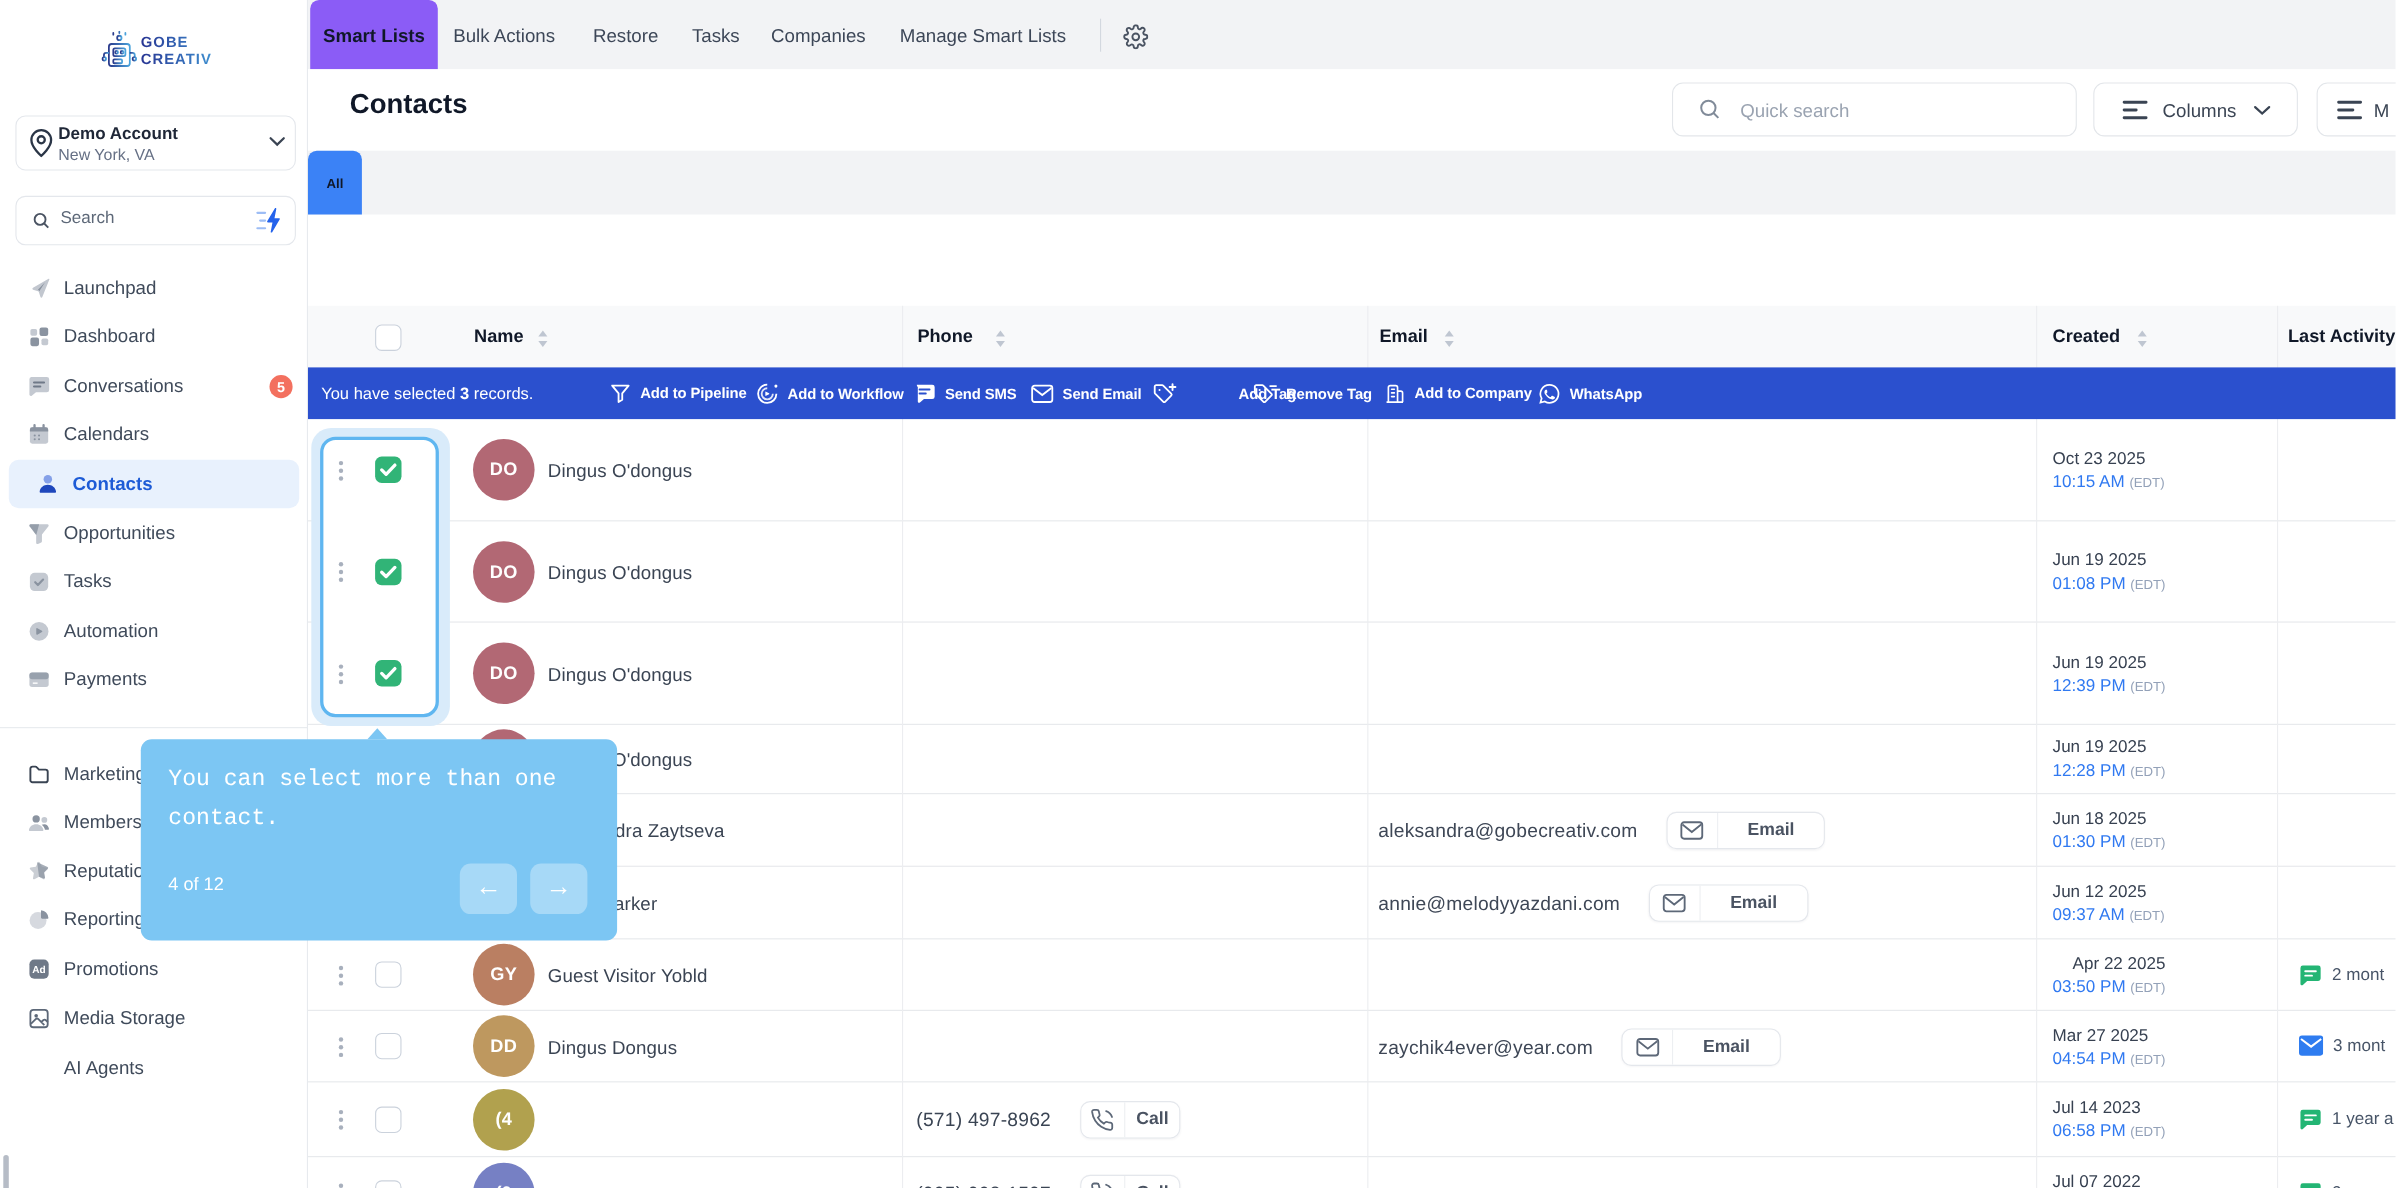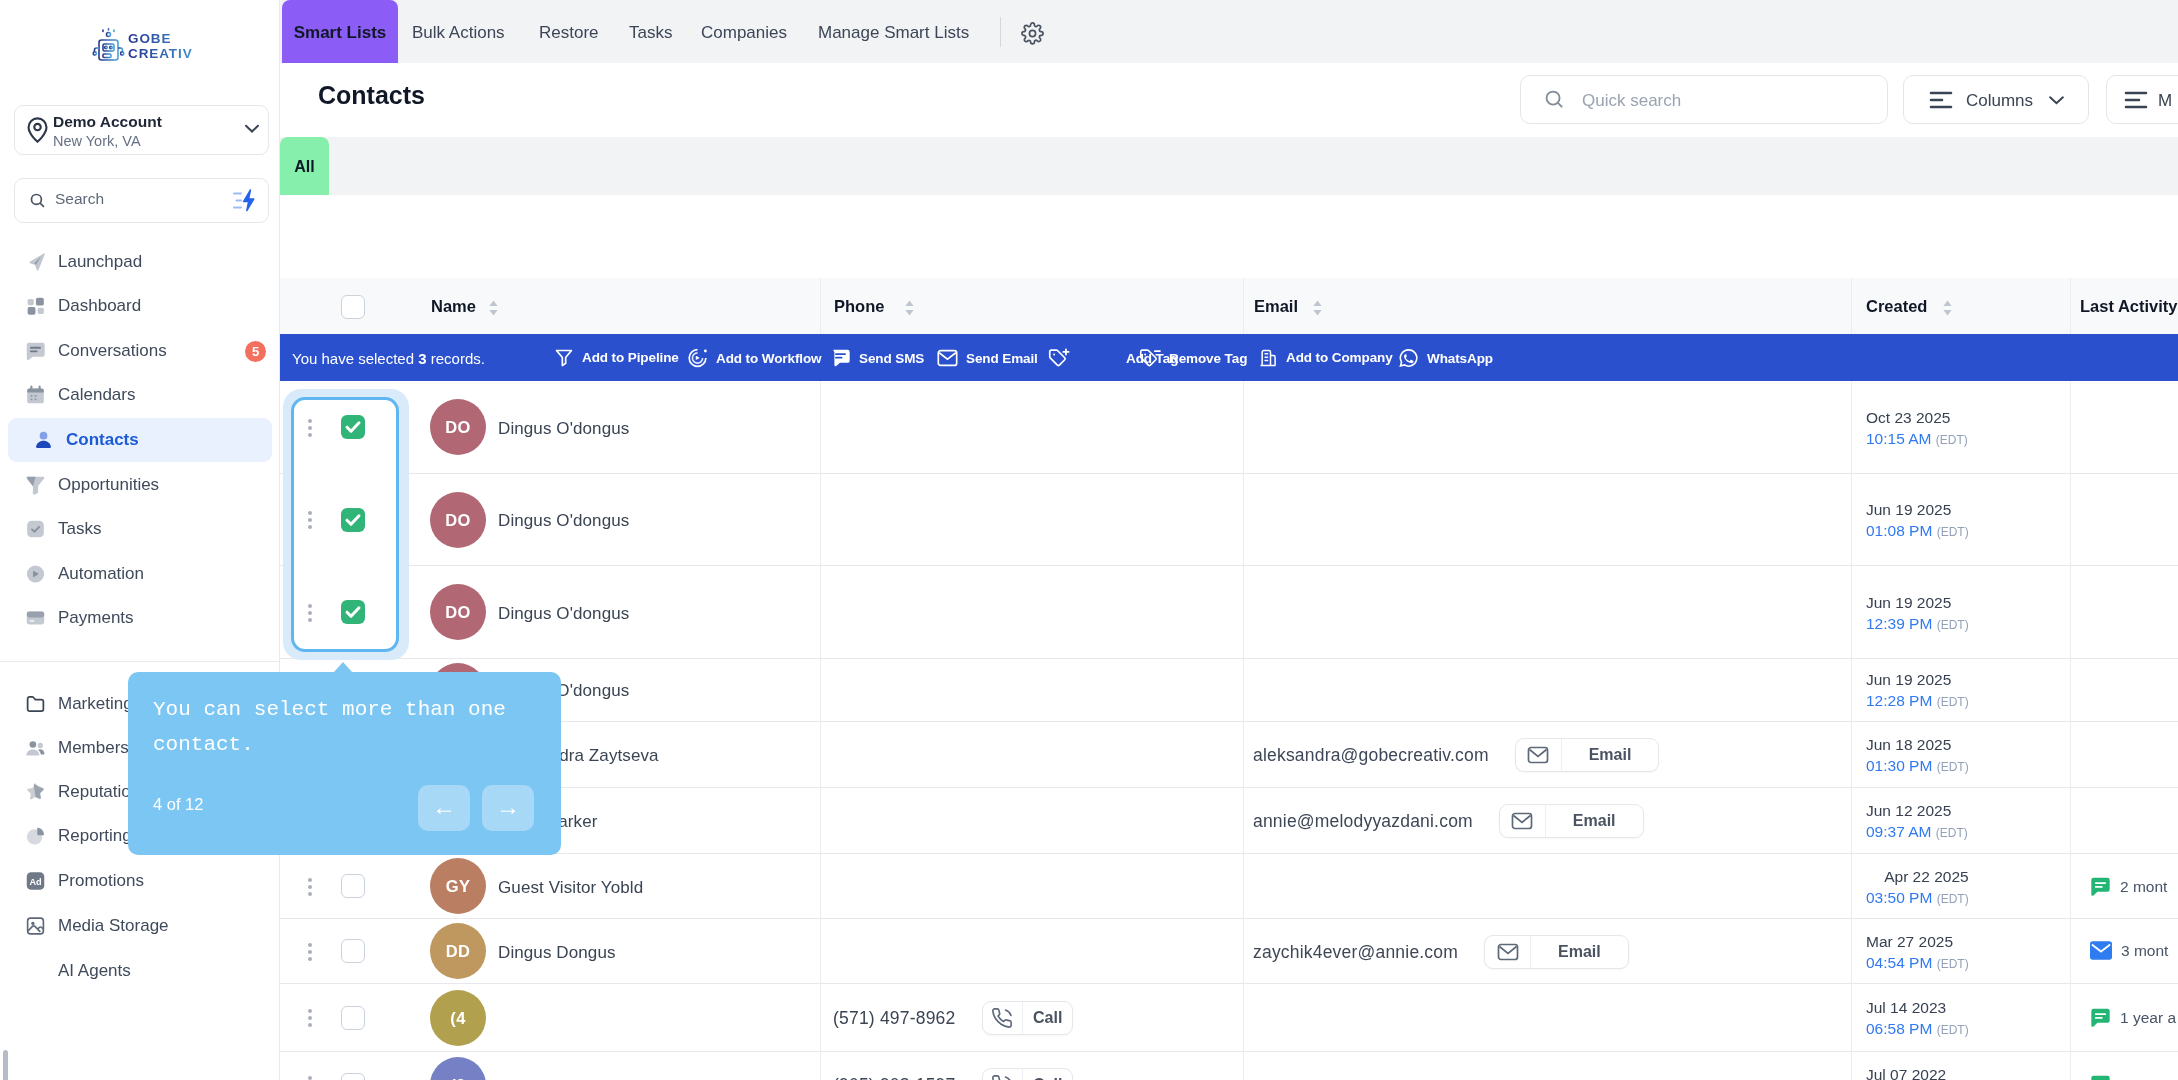--- a/index.html
+++ b/index.html
@@ -16,22 +16,22 @@
 
 
 .hband { left:280px; top:63px; width:1898px; height:74px; background:#fff; }
 .htitle { left:318px; top:81px; font-size:25px; font-weight:700; color:#101828; }
 .qsearch { left:1520px; top:75px; width:368px; height:49px; background:#fff; border:1px solid #E3E6EA; border-radius:10px; }
 .btn-cols { left:1903px; top:75px; width:186px; height:49px; background:#fff; border:1px solid #E3E6EA; border-radius:10px; }
 .btn-m { left:2106px; top:75px; width:140px; height:49px; background:#fff; border:1px solid #E3E6EA; border-radius:10px; }
 
 
 .tstrip { left:280px; top:137px; width:1898px; height:58px; background:#F2F3F5; }
-.alltab { left:280px; top:137px; width:49px; height:58px; background:#86efac; border-radius:8px 8px 0 0;
-  font-size:16px; font-weight:700; color:#101828; text-align:center; line-height:60px; }
+.alltab { left:280px; top:137px; width:49px; height:58px; background:#3b82f6; border-radius:8px 8px 0 0;
+  font-size:12px; font-weight:700; color:#101828; text-align:center; line-height:60px; }
 
 
 .thead { left:280px; top:278px; width:1898px; height:57px; background:#F8F9FA; }
 .th { font-size:16.5px; font-weight:700; color:#101828; top:297px; }
 .cbx { width:24px; height:24px; border:1.5px solid #CBD2DC; border-radius:6px; background:#fff; }
 .cbx-g { width:24px; height:24px; border-radius:6px; background:#31B477; }
 .bulkbar { left:280px; top:334px; width:1898px; height:47px; background:#2B50CE; z-index:3; }
 .row { left:280px; width:1898px; border-bottom:1px solid #E6E8EC; }
 .avatar { width:56px; height:56px; border-radius:50%; color:#fff; font-size:16.5px; font-weight:600;
   display:flex; align-items:center; justify-content:center; letter-spacing:.3px; }
@@ -282,21 +282,21 @@
 <div class="abs row" style="top:919px; height:65px;">
 <div class="abs" style="left:28px; top:24px;">
         <div style="width:4px;height:4px;border-radius:50%;background:#A8B0BD;margin-bottom:3px;"></div>
         <div style="width:4px;height:4px;border-radius:50%;background:#A8B0BD;margin-bottom:3px;"></div>
         <div style="width:4px;height:4px;border-radius:50%;background:#A8B0BD;"></div>
       </div>
 <div class="abs cbx" style="left:61px; top:20px;"></div>
 <div class="abs avatar" style="left:150px; top:4px; background:#BE985F;">DD</div>
 <span class="abs nm" style="left:218px; top:24px;">Dingus Dongus</span>
 <div class="abs" style="left:973px; top:16px; display:flex; align-items:center; gap:26px; height:34px;">
-        <span class="etext">zaychik4ever@annie.com</span>
+        <span class="etext">zaychik4ever@year.com</span>
         <span class="pill">
           <span class="ic">
             <svg width="24" height="24" viewBox="0 0 24 24" fill="none" stroke="#5D6878" stroke-width="1.7">
               <rect x="2.5" y="4.5" width="19" height="15" rx="2.5"></rect>
               <path d="m3.5 6.5 8.5 6.8 8.5-6.8"></path>
             </svg>
           </span>
           <span class="lb">Email</span>
         </span>
       </div>

